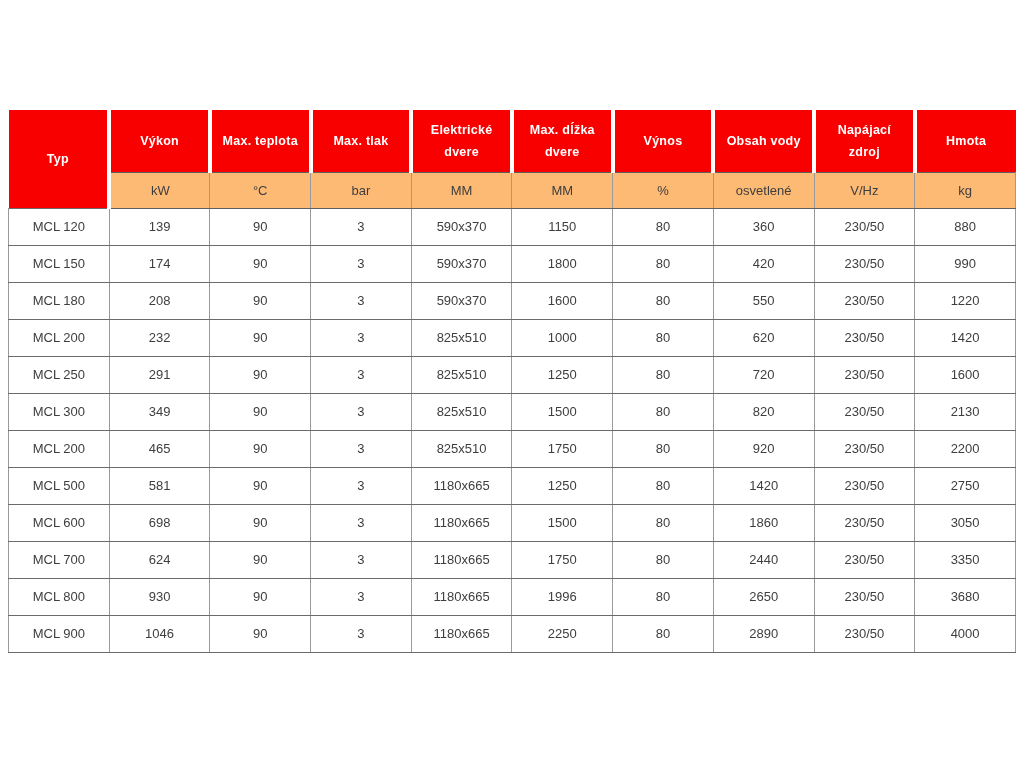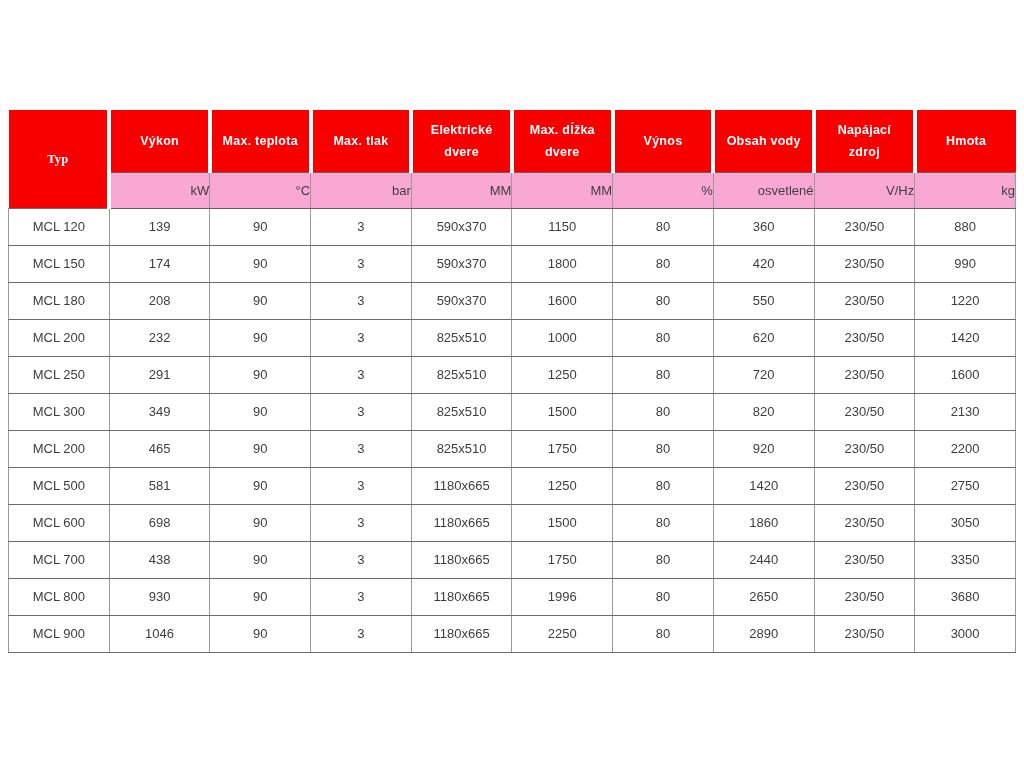--- a/index.html
+++ b/index.html
@@ -33,31 +33,31 @@
     text-align: center;
     vertical-align: middle;
     height: 62px;
     padding: 4px 8px;
     line-height: 22px;
     border-left: 4px solid #ffffff;
     border-right: 4px solid #ffffff;
     border-top: none;
     border-bottom: none;
   }
-  th.hdr:first-child { border-left: none; font-family: Liberation Serif, serif; }
+  th.hdr:first-child { border-left: none; }
   th.hdr:last-child { border-right: none; }
   th.hdr.typ { height: auto; }
   
   tr.units td {
     height: 36px;
     font-size: 13px;
     color: #3e3e3e;
-    text-align: right;
+    text-align: center;
     vertical-align: middle;
-    background: #f9a8d4;
+    background: #fdba74;
     border-left: 1px solid #9a9a9a;
     border-right: 1px solid #9a9a9a;
     border-top: 1px solid #5f5f5f;
     border-bottom: 1px solid #5f5f5f;
   }
   
   tbody td {
     height: 37px;
     font-size: 13px;
     color: #3e3e3e;
@@ -216,21 +216,21 @@
           <td>3</td>
           <td>1180x665</td>
           <td>1500</td>
           <td>80</td>
           <td>1860</td>
           <td>230/50</td>
           <td>3050</td>
         </tr>
         <tr>
           <td>MCL 700</td>
-          <td>438</td>
+          <td>624</td>
           <td>90</td>
           <td>3</td>
           <td>1180x665</td>
           <td>1750</td>
           <td>80</td>
           <td>2440</td>
           <td>230/50</td>
           <td>3350</td>
         </tr>
         <tr>
@@ -248,17 +248,17 @@
         <tr>
           <td>MCL 900</td>
           <td>1046</td>
           <td>90</td>
           <td>3</td>
           <td>1180x665</td>
           <td>2250</td>
           <td>80</td>
           <td>2890</td>
           <td>230/50</td>
-          <td>3000</td>
+          <td>4000</td>
         </tr>
       </tbody>
   </table>
 </div>
 
 </body></html>

